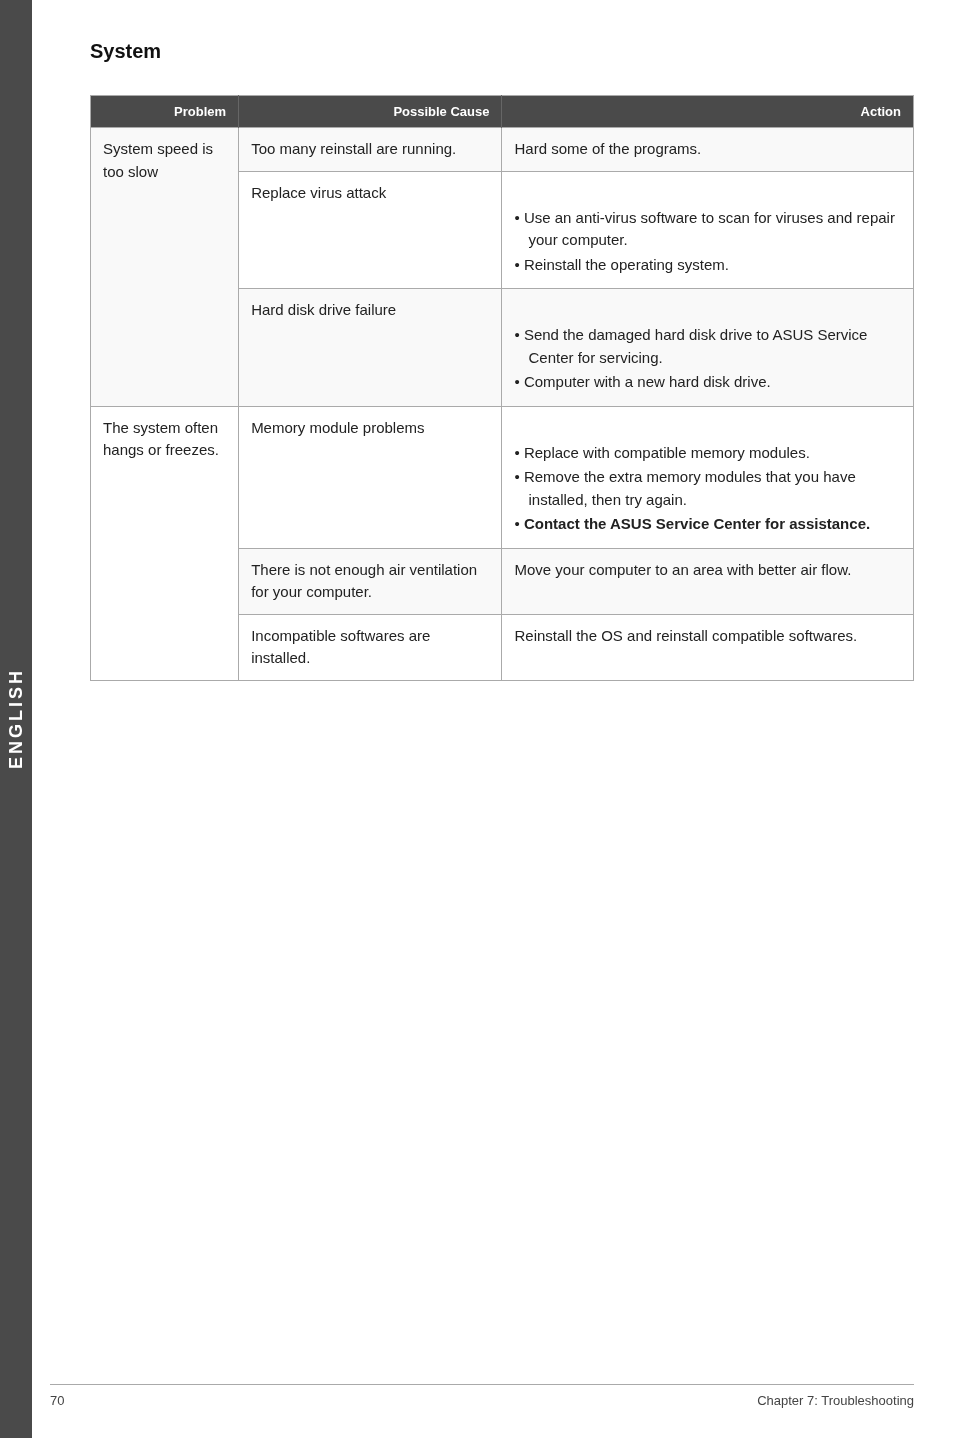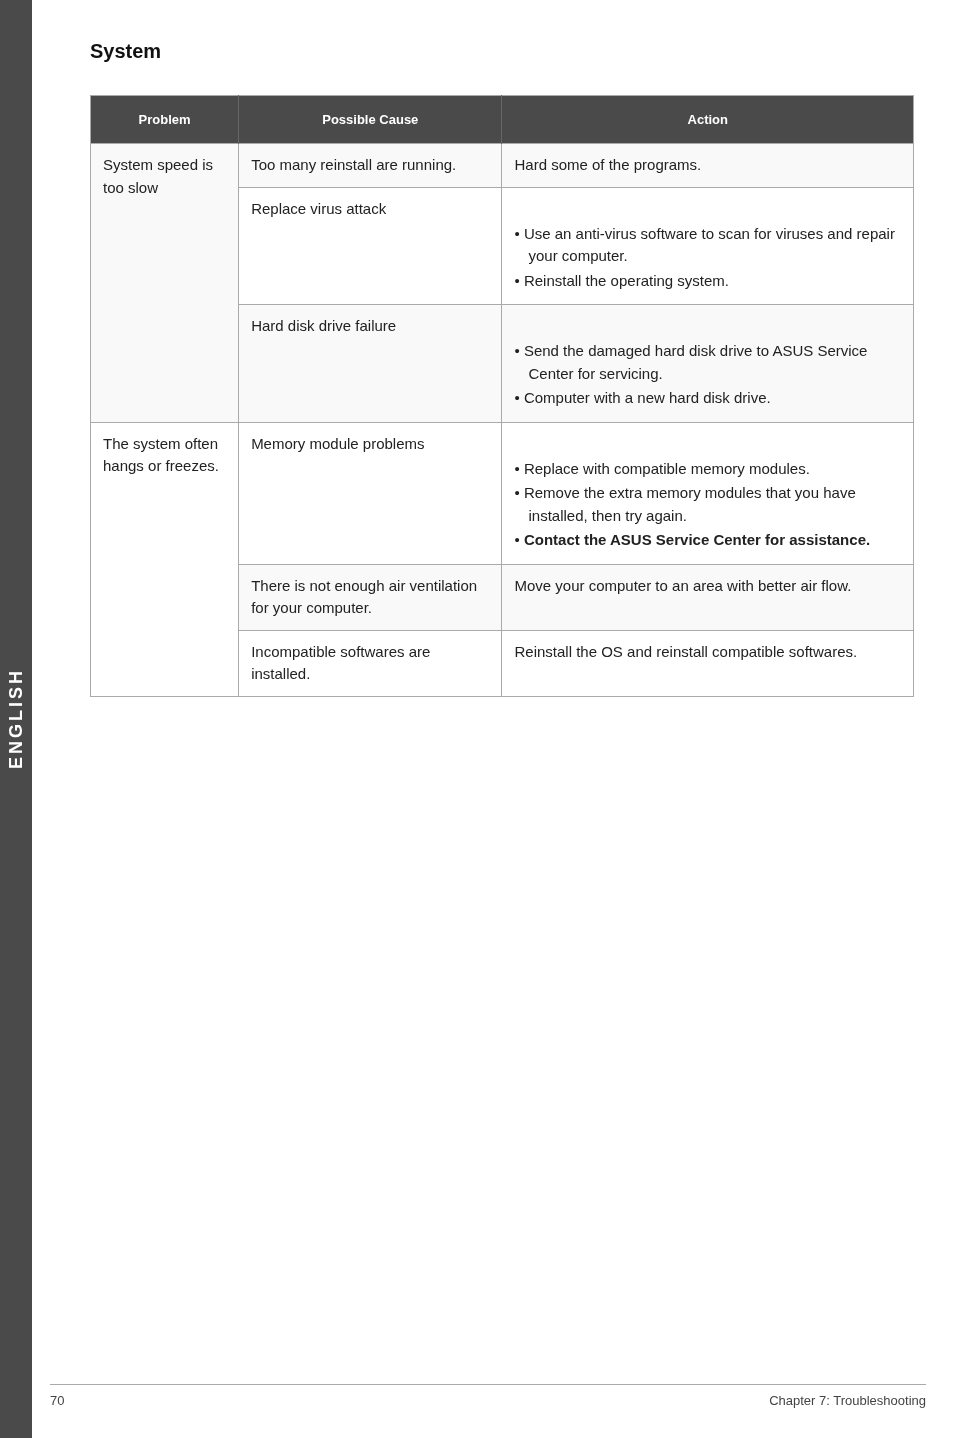--- a/index.html
+++ b/index.html
@@ -56,22 +56,22 @@
       border-collapse: collapse;
       border: 1px solid #aaa;
     }
 
     thead tr {
       background: #4a4a4a;
       color: #ffffff;
     }
 
     thead th {
-      padding: 16px 12px;
-      text-align: center;
+      padding: 8px 12px;
+      text-align: right;
       font-size: 13px;
       font-weight: bold;
       border-right: 1px solid #666;
     }
 
     thead th:last-child {
       border-right: none;
     }
 
     tbody td {
@@ -119,21 +119,21 @@
     }
 
     .bold-item {
       font-weight: bold;
     }
 
     .footer {
       position: absolute;
       bottom: 30px;
       left: 50px;
-      right: 28px;
+      right: 40px;
       border-top: 1px solid #aaa;
       padding-top: 8px;
       display: flex;
       justify-content: space-between;
       font-size: 13px;
       color: #444;
     }
   </style>
 </head>
 <body>

